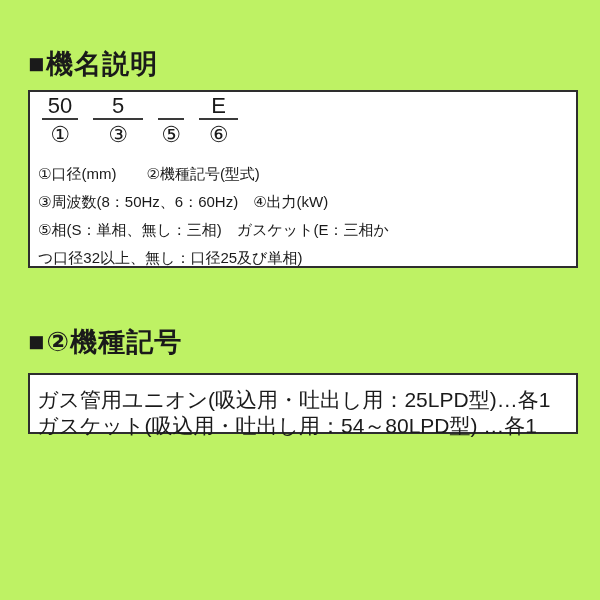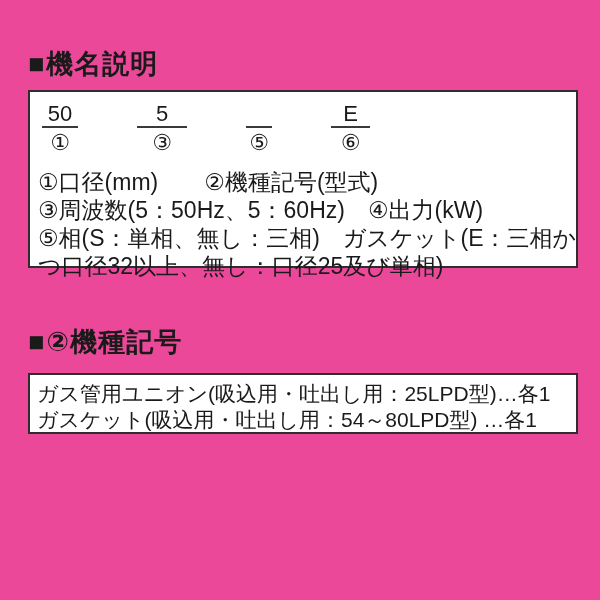--- a/index.html
+++ b/index.html
@@ -4,21 +4,21 @@
 <style>
   html, body {
     margin: 0;
     padding: 0;
     background: #ffffff;
   }
   .page {
     position: relative;
     width: 600px;
     height: 600px;
-    background: #ec4899;
+    background: #bef264;
     color: #1a1a1a;
     font-family: "Liberation Sans", "DejaVu Sans", sans-serif;
     overflow: hidden;
   }
   .sec-heading {
     position: absolute;
     left: 28px;
     margin: 0;
     font-size: 27px;
     font-weight: bold;
@@ -39,22 +39,21 @@
     border: 2px solid #2e2e2e;
     box-sizing: border-box;
     background: #ffffff;
   }
   #model-box { top: 90px; height: 178px; }
   #acc-box   { top: 373px; height: 61px; }
 
   .model-row {
     display: flex;
     align-items: center;
-    padding: 9px 0 0 12px;
-    gap: 44px;
+    padding: 1px 0 0 12px;
   }
   .seg {
     display: flex;
     flex-direction: column;
     align-items: center;
     margin-right: 15px;
   }
   .seg-val {
     font-size: 22px;
     line-height: 25px;
@@ -75,27 +74,27 @@
     font-size: 22px;
     line-height: 24px;
     margin-top: 3px;
     color: #1a1a1a;
   }
   .legend {
     margin-top: 13px;
     padding: 0 8px;
   }
   .legend-line {
-    font-size: 23px;
+    font-size: 15px;
     line-height: 28px;
     white-space: nowrap;
     color: #1a1a1a;
   }
   .acc-lines {
-    padding: 6px 7px 0 7px;
+    padding: 12px 7px 0 7px;
   }
   .acc-line {
     font-size: 21px;
     line-height: 26px;
     white-space: nowrap;
     color: #1a1a1a;
   }
 </style>
 </head>
 <body>
@@ -121,21 +120,21 @@
         <div class="seg-mark">⑤</div>
       </div>
       <div class="seg">
         <div class="seg-val">E</div>
         <div class="seg-mark">⑥</div>
       </div>
     </div>
 
     <div class="legend">
       <div class="legend-line">①口径(mm)　　②機種記号(型式)</div>
-      <div class="legend-line">③周波数(5：50Hz、5：60Hz)　④出力(kW)</div>
+      <div class="legend-line">③周波数(8：50Hz、6：60Hz)　④出力(kW)</div>
       <div class="legend-line">⑤相(S：単相、無し：三相)　ガスケット(E：三相か</div>
       <div class="legend-line">つ口径32以上、無し：口径25及び単相)</div>
     </div>
   </div>
 
   <h2 class="sec-heading" id="heading-2">
     <span class="sq">■</span><span>②機種記号</span>
   </h2>
 
   <div class="box" id="acc-box">

